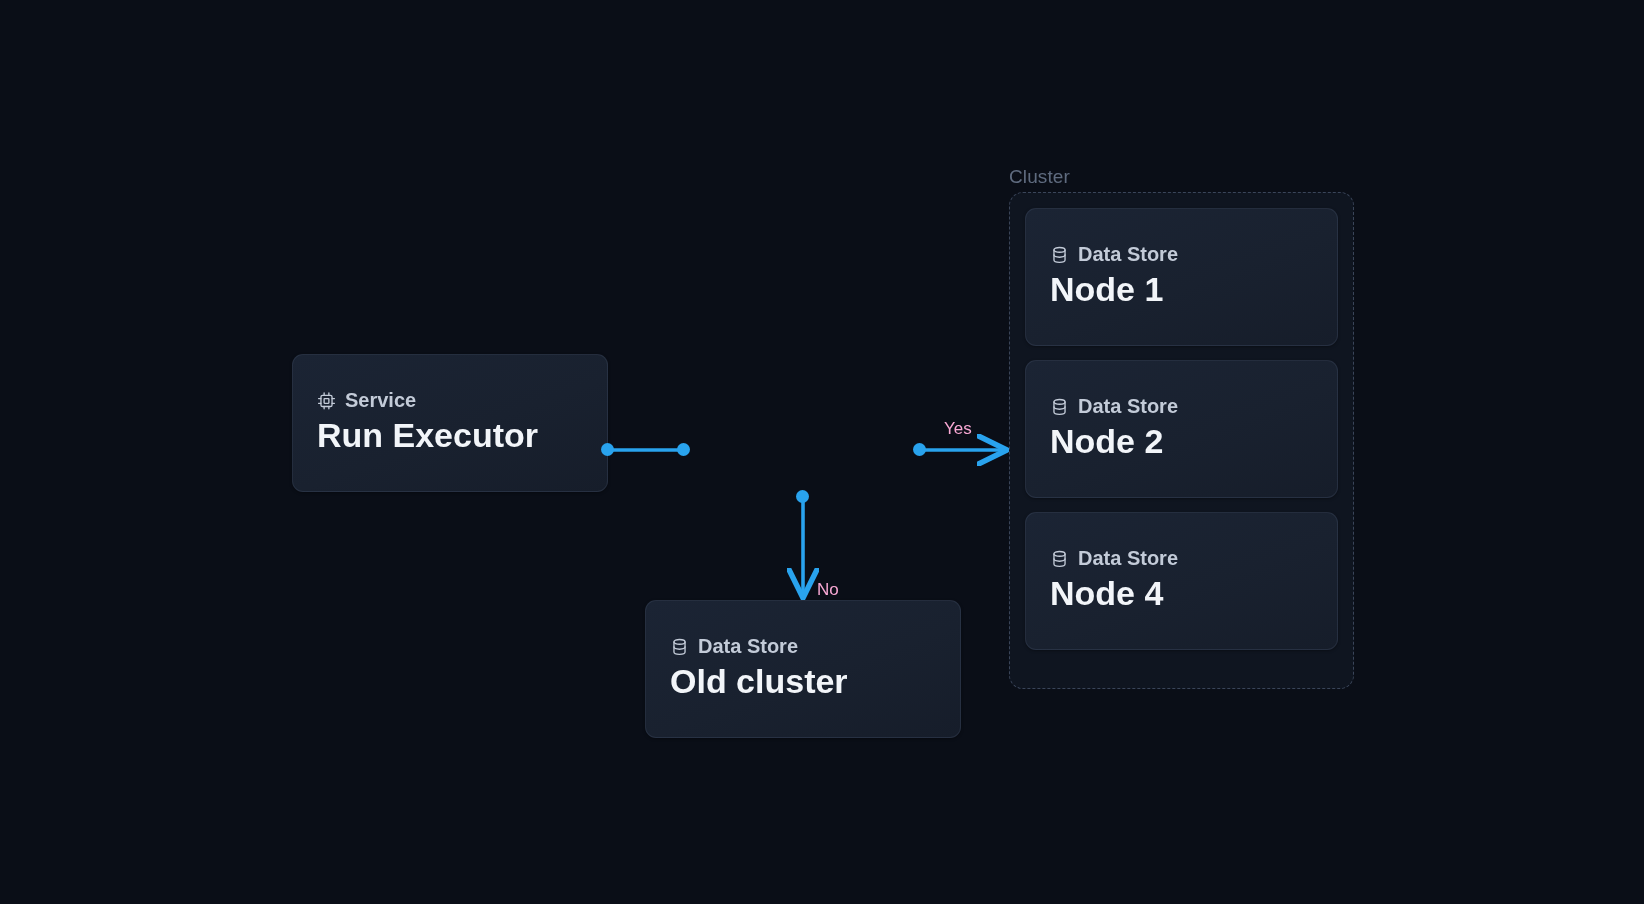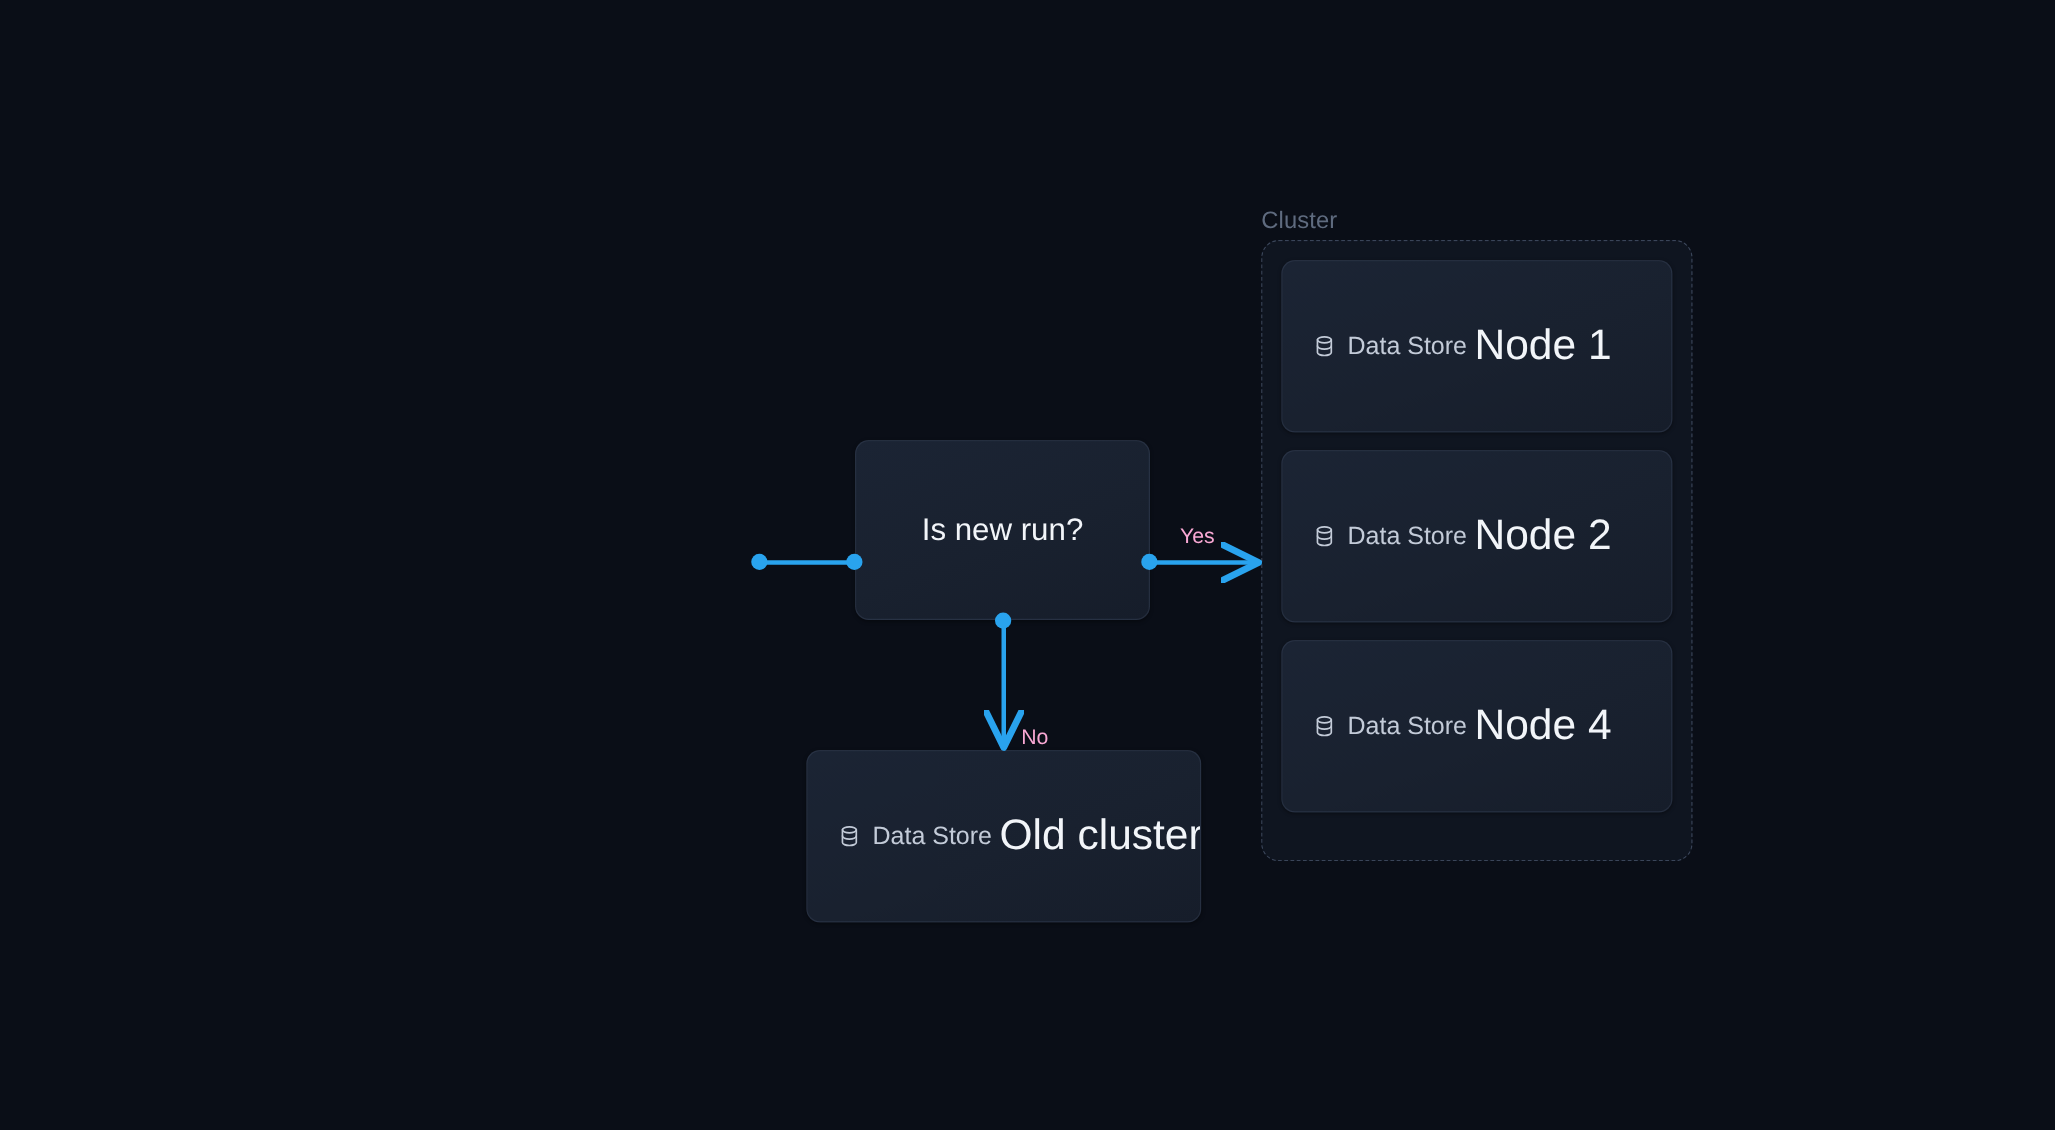--- a/index.html
+++ b/index.html
@@ -70,22 +70,23 @@
     z-index: 3;
     overflow: hidden;
   }
 
   .node-inner {
     position: absolute;
     left: 24px;
     top: 50%;
     transform: translateY(-50%);
     display: flex;
-    flex-direction: row;
+    flex-direction: column;
     gap: 6px;
+    font-weight: bold;
   }
 
   .node-kind {
     display: flex;
     align-items: center;
     gap: 9px;
     color: #c3cbd8;
     font-size: 20px;
     line-height: 1;
     white-space: nowrap;
@@ -144,24 +145,43 @@
   <div class="handle" style="left:677px; top:443px;"></div>
   <div class="handle" style="left:913px; top:443px;"></div>
   <div class="handle" style="left:796px; top:490px;"></div>
 
   <div class="edge-label" style="left:944px; top:419px;">Yes</div>
   <div class="edge-label" style="left:817px; top:536px;margin-top:44px;">No</div>
 
   <div class="group-label" style="left:1009px; top:166px;text-align:center;">Cluster</div>
   <div class="group-box" style="left:1009px; top:192px; width:345px; height:497px;"></div>
 
-
-  <div class="node decision" style="left:684px; top:352px; width:236px; height:144px;">
-    <span class="decision-text">Is new run?</span>
-  </div>
+  <div class="node" style="left:292px; top:354px; width:316px; height:138px;">
+    <div class="node-inner">
+      <div class="node-kind">
+        <span>
+          <svg width="19" height="19" viewBox="0 0 24 24" fill="none" stroke="#c3cbd8" stroke-width="1.7" stroke-linecap="round" stroke-linejoin="round">
+            <rect x="5" y="5" width="14" height="14" rx="2"></rect>
+            <rect x="9" y="9" width="6" height="6" rx="0.6"></rect>
+            <line x1="9" y1="2" x2="9" y2="5"></line>
+            <line x1="15" y1="2" x2="15" y2="5"></line>
+            <line x1="9" y1="19" x2="9" y2="22"></line>
+            <line x1="15" y1="19" x2="15" y2="22"></line>
+            <line x1="2" y1="9" x2="5" y2="9"></line>
+            <line x1="2" y1="15" x2="5" y2="15"></line>
+            <line x1="19" y1="9" x2="22" y2="9"></line>
+            <line x1="19" y1="15" x2="22" y2="15"></line>
+          </svg>
+        </span>
+        <span>Service</span>
+      </div>
+      <div class="node-title">Run Executor</div>
+    </div>
+  </div>
+
 
   <div class="node" style="left:645px; top:600px; width:316px; height:138px;">
     <div class="node-inner">
       <div class="node-kind">
         <span>
           <svg width="19" height="19" viewBox="0 0 24 24" fill="none" stroke="#c3cbd8" stroke-width="1.7" stroke-linecap="round" stroke-linejoin="round">
             <ellipse cx="12" cy="5.6" rx="7" ry="3"></ellipse>
             <path d="M5 5.6 v12.8 c0 1.66 3.13 3 7 3 s7 -1.34 7 -3 V5.6"></path>
             <path d="M5 11.9 c0 1.66 3.13 3 7 3 s7 -1.34 7 -3"></path>
           </svg>

